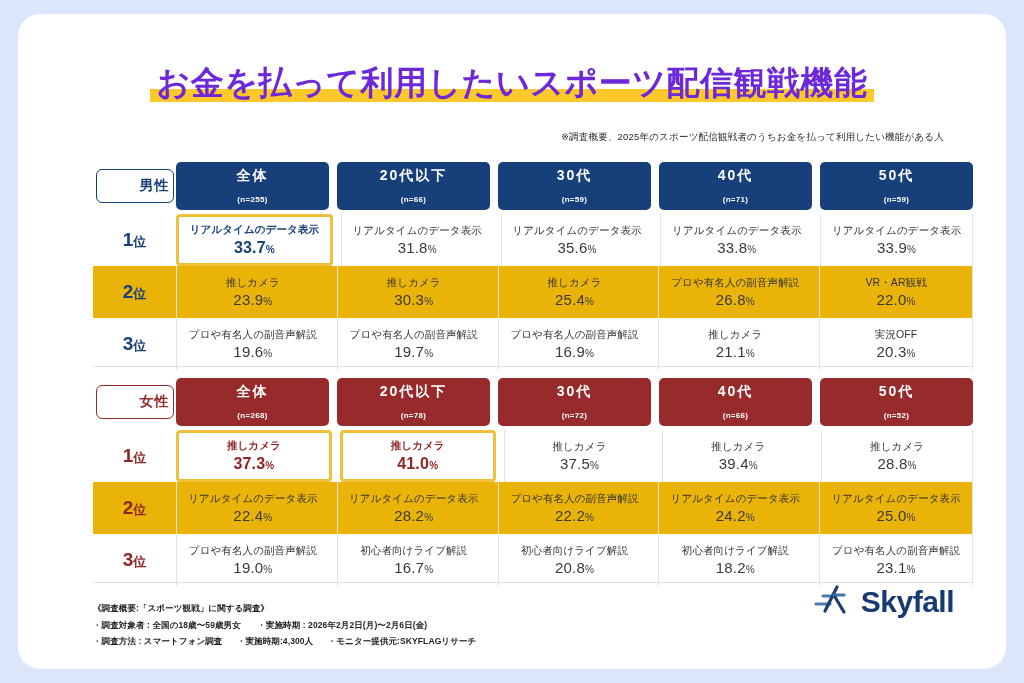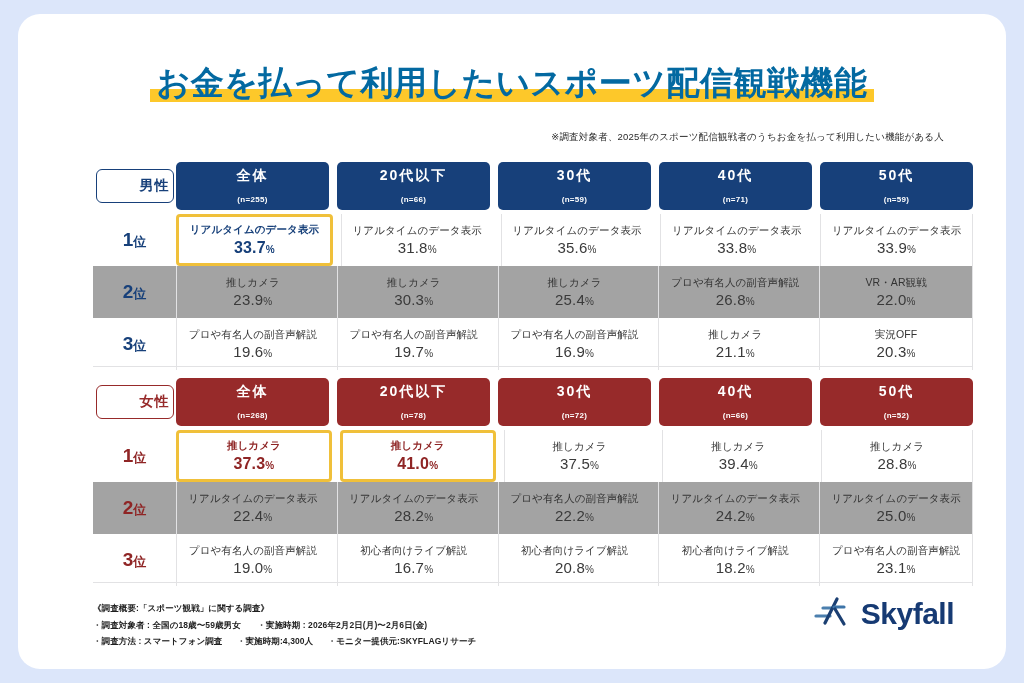--- a/index.html
+++ b/index.html
@@ -27,21 +27,21 @@
     position: absolute;
     left: 0; right: 0;
     top: 48px;
     text-align: center;
   }
   .title {
     display: inline-block;
     position: relative;
     font-size: 33px;
     font-weight: bold;
-    color: #0369a1;
+    color: #6d28d9;
     letter-spacing: 0.5px;
     padding: 0 6px;
     line-height: 1.25;
   }
   .title .hl {
     position: absolute;
     left: 0; right: 0;
     bottom: 1px;
     height: 13px;
     background: #fdc82a;
@@ -130,21 +130,21 @@
     font-size: 14px;
     font-weight: bold;
     letter-spacing: 1px;
     padding-left: 40px;
   }
   .male .gender-badge   { border: 1.6px solid #17407a; color: #17407a; }
   .female .gender-badge { border: 1.6px solid #972a2a; color: #972a2a; }
 
   
   .row.data { height: 52px; }
-  .row.data.shaded { background: #a3a3a3; }
+  .row.data.shaded { background: #eab308; }
 
   .rank-label { font-size: 13px; font-weight: bold; }
   .rank-label .num { font-size: 19px; }
   .male .rank-label   { color: #17407a; }
   .female .rank-label { color: #8f2525; }
 
   .data .cell {
     border-left: 1px solid #e2e2e4;
     position: relative;
     height: 52px;
@@ -197,21 +197,21 @@
     line-height: 1.95;
     font-weight: bold;
     letter-spacing: 0.1px;
   }
   .footer .line2 span { margin-right: 14px; }
   .footer .line3 span { margin-right: 12px; }
 
   .logo {
     position: absolute;
     right: 52px;
-    top: 582px;
+    top: 570px;
     display: flex;
     align-items: center;
     gap: 9px;
   }
   .logo-text {
     font-size: 30px;
     font-weight: bold;
     color: #163a73;
     letter-spacing: -0.5px;
   }
@@ -221,21 +221,21 @@
 
 <div class="card">
 
   <div class="title-wrap">
     <h1 class="title">
       <span class="hl"></span>
       <span class="txt">お金を払って利用したいスポーツ配信観戦機能</span>
     </h1>
   </div>
 
-  <div class="subtitle">※調査対象者、2025年のスポーツ配信観戦者のうちお金を払って利用したい機能がある人</div>
+  <div class="subtitle">※調査概要、2025年のスポーツ配信観戦者のうちお金を払って利用したい機能がある人</div>
 
   <div class="table male">
       <div class="row header">
         <div class="rank-col">
           <div class="gender-badge">男性</div>
         </div>
         <div class="cells">
           <div class="cell">
             <div class="cell-head-label">全体</div>
             <div class="cell-head-n">(n=255)</div>

